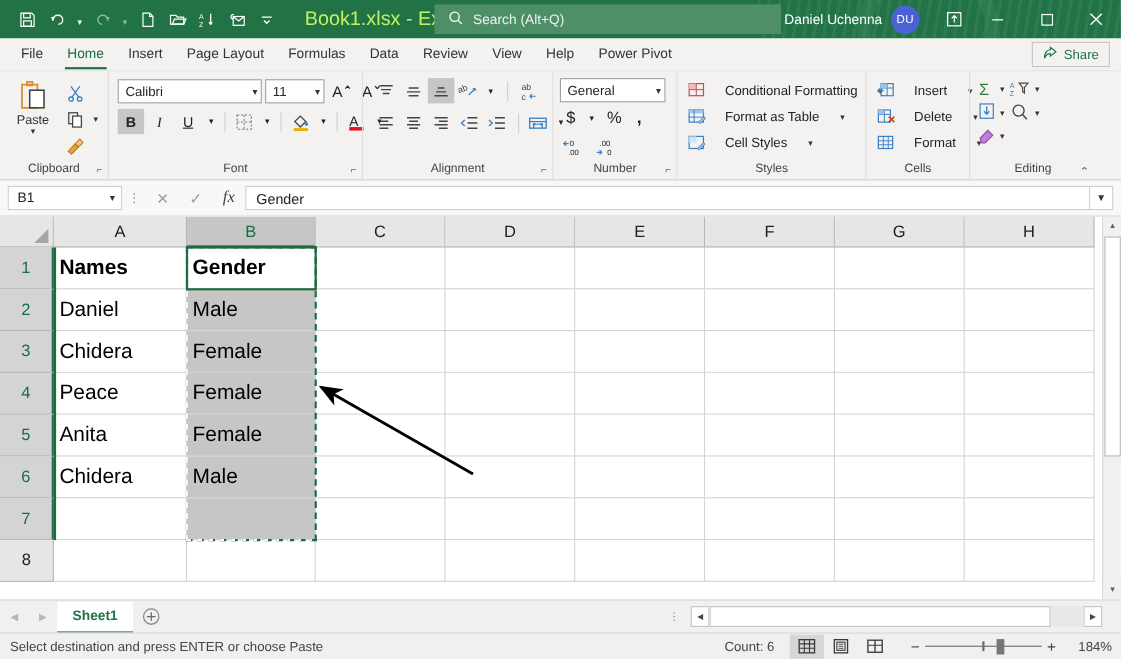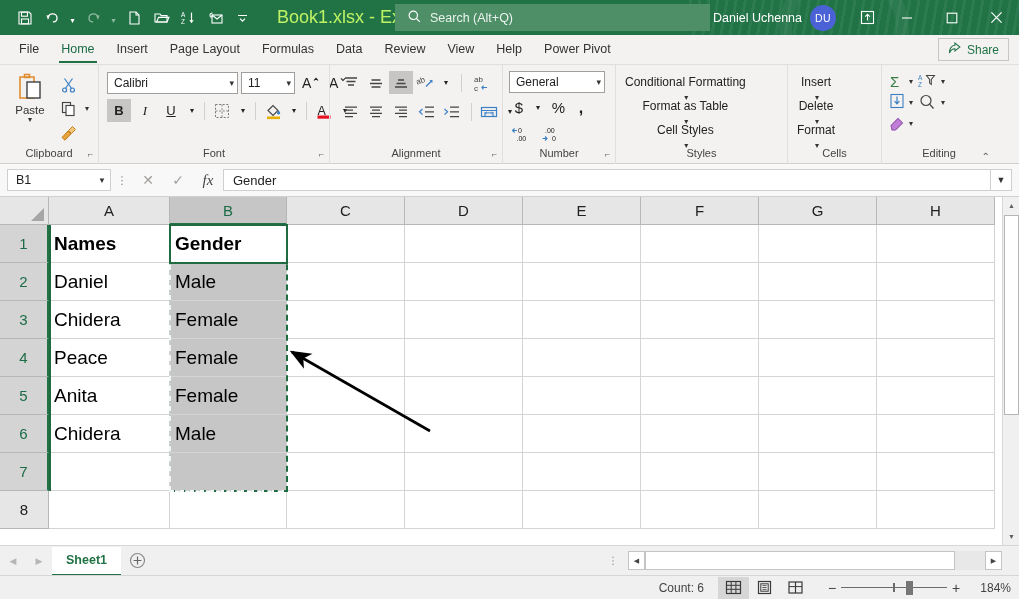--- a/index.html
+++ b/index.html
@@ -134,22 +134,22 @@
   .alrow.r1 { margin-bottom:6px; }
 
   
   .numrow { display:flex; align-items:center; gap:2px; }
   .numrow.n1 { margin-bottom:3px; }
   .numrow.n2 { margin-bottom:3px; justify-content:center; }
 
   
   .stack { display:flex; flex-direction:column; gap:2px; padding-top:2px; }
   .srow {
-    height:22px; display:flex; align-items:center; gap:4px; padding:0 4px;
-    font-size:12px; color:#222; cursor:pointer; white-space:nowrap;flex-direction:column;
+    height:22px; display:flex; align-items:center; gap:17px; padding:0 4px;
+    font-size:12px; color:#222; cursor:pointer; white-space:nowrap;
   }
   .srow .car { font-size:8px; color:#333; margin-left:2px; }
   .editgrid { display:flex; flex-direction:column; gap:1px; padding-top:2px; }
   .erow { display:flex; align-items:center; }
   .ecell { display:flex; align-items:center; cursor:pointer; }
   .collapse-rib {
     position:absolute; right:6px; bottom:2px; font-size:10px; color:#555; cursor:pointer;
   }
 
   
@@ -934,20 +934,21 @@
     <div class="hsb">
       <div class="hsb-arrow">◀</div>
       <div class="hsb-track">
         <div class="hsb-thumb"></div>
       </div>
       <div class="hsb-arrow">▶</div>
     </div>
   </div>
 
   <div class="statusbar">
+    <span class="st-msg">Select destination and press ENTER or choose Paste</span>
     <div class="st-right">
       <span class="st-count">Count: 6</span>
       <div class="viewbtn active">
         <svg width="17" height="17" viewBox="0 0 17 17">
             <rect x="1.5" y="2.5" width="14" height="12" fill="none" stroke="#3a3a3a" stroke-width="1.2"></rect>
             <path d="M1.5 6.3h14M1.5 10.3h14M6.2 2.5v12M10.9 2.5v12" stroke="#3a3a3a" stroke-width="1"></path>
           </svg>
       </div>
       <div class="viewbtn">
         <svg width="17" height="17" viewBox="0 0 17 17">

